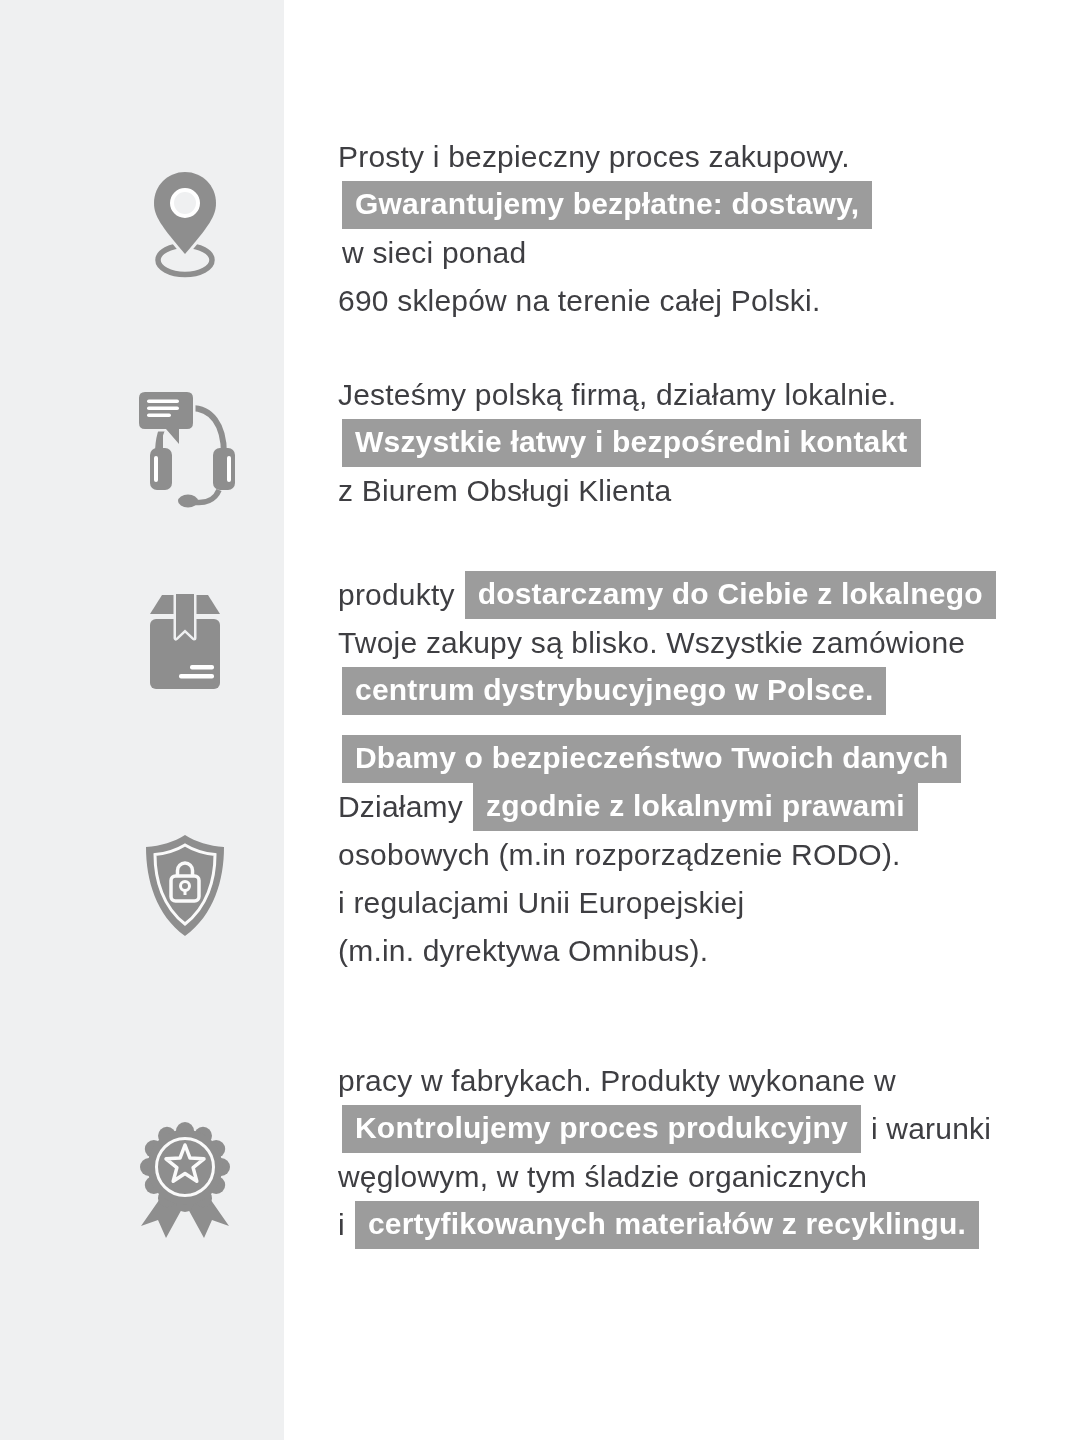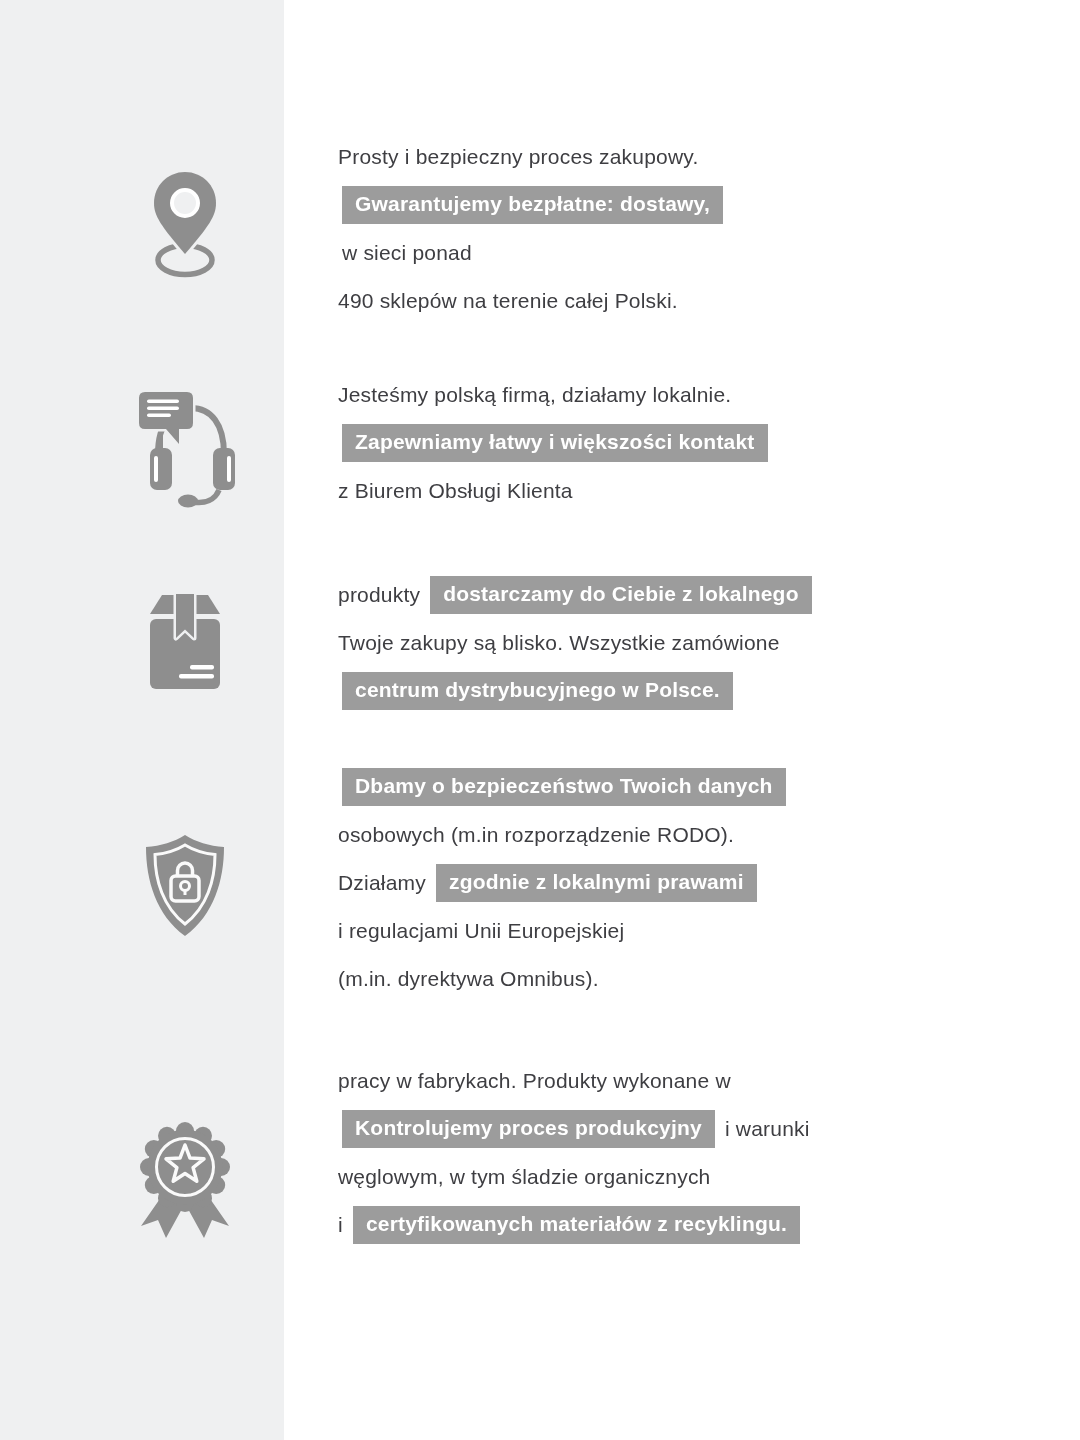--- a/index.html
+++ b/index.html
@@ -12,21 +12,21 @@
   .icon{position:absolute;color:var(--icon,#8e8e8e)}
   .icon svg{display:block}
   .ig{fill:currentColor}
   .is{stroke:currentColor;fill:none}
   .outl{fill:currentColor;stroke:var(--sidebar,#eff0f1);paint-order:stroke;stroke-linejoin:round}
   .wd{fill:#ffffff}
   .wds2{stroke:#fafafa;fill:none}
   .section{position:absolute;left:330px;width:720px}
   .line{height:48px;display:flex;align-items:center;gap:10px;padding-left:8px}
   .line.flush{padding-left:12px}
-  .seg{font-size:21px;color:var(--text,#3e3e42);white-space:nowrap;letter-spacing:.2px}
+  .seg{font-size:30px;color:var(--text,#3e3e42);white-space:nowrap;letter-spacing:.2px}
   .seg.hl{
     background:var(--highlight,#9c9c9c);
     color:var(--highlight_text,#ffffff);
     font-weight:700;
     padding:6px 13px 8px 13px;
   }
 </style>
 </head>
 <body>
 
@@ -106,59 +106,59 @@
     <div class="line">
       <span class="seg">Prosty i bezpieczny proces zakupowy.</span>
     </div>
     <div class="line flush">
       <span class="seg hl">Gwarantujemy bezpłatne: dostawy,</span>
     </div>
     <div class="line flush">
       <span class="seg">w sieci ponad</span>
     </div>
     <div class="line">
-      <span class="seg">490 sklepów na terenie całej Polski.</span>
+      <span class="seg">690 sklepów na terenie całej Polski.</span>
     </div>
   </div>
 
   <div class="section" style="top:371px">
     <div class="line">
       <span class="seg">Jesteśmy polską firmą, działamy lokalnie.</span>
     </div>
     <div class="line flush">
-      <span class="seg hl">Zapewniamy łatwy i większości kontakt</span>
+      <span class="seg hl">Wszystkie łatwy i bezpośredni kontakt</span>
     </div>
     <div class="line">
       <span class="seg">z Biurem Obsługi Klienta</span>
     </div>
   </div>
 
   <div class="section" style="top:571px">
     <div class="line">
       <span class="seg">produkty</span>
       <span class="seg hl">dostarczamy do Ciebie z lokalnego</span>
     </div>
     <div class="line">
       <span class="seg">Twoje zakupy są blisko. Wszystkie zamówione</span>
     </div>
     <div class="line flush">
       <span class="seg hl">centrum dystrybucyjnego w Polsce.</span>
     </div>
   </div>
 
-  <div class="section" style="top:763px">
+  <div class="section" style="top:735px">
     <div class="line flush">
       <span class="seg hl">Dbamy o bezpieczeństwo Twoich danych</span>
     </div>
     <div class="line">
-      <span class="seg">osobowych (m.in rozporządzenie RODO).</span>
+      <span class="seg">Działamy</span>
+      <span class="seg hl">zgodnie z lokalnymi prawami</span>
     </div>
     <div class="line">
-      <span class="seg">Działamy</span>
-      <span class="seg hl">zgodnie z lokalnymi prawami</span>
+      <span class="seg">osobowych (m.in rozporządzenie RODO).</span>
     </div>
     <div class="line">
       <span class="seg">i regulacjami Unii Europejskiej</span>
     </div>
     <div class="line">
       <span class="seg">(m.in. dyrektywa Omnibus).</span>
     </div>
   </div>
 
   <div class="section" style="top:1057px">

